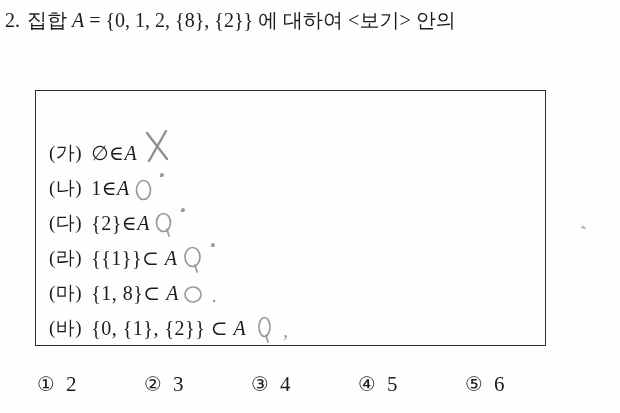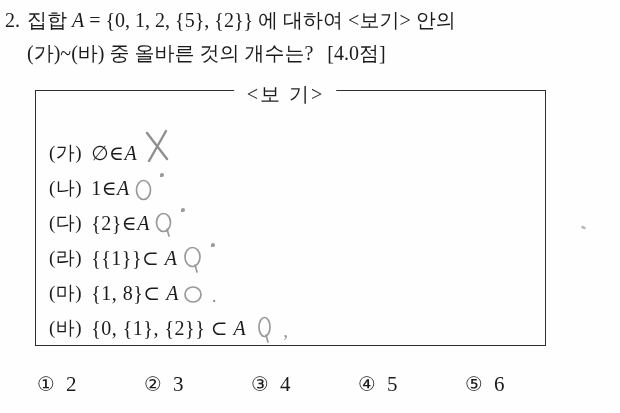--- a/index.html
+++ b/index.html
@@ -54,27 +54,25 @@
     font-family:"DejaVu Sans",sans-serif;font-size:20px;line-height:26px;
   }
   .cval{font-size:21px;margin-left:11px;font-weight:500;}
 </style>
 </head>
 <body>
 
 <div class="question">
   <span class="qnum">2.</span>
   <div class="qtext">
-    <div><span>집합 </span><span class="mvar">A</span><span> = {0, 1, 2, {5}, {2}} </span><span>에 대하여 &lt;보기&gt; 안의</span></div>
-    <div><span>(가)~(바) 중 올바른 것의 개수는?</span><span class="score">[4.0점]</span></div>
+    <div><span>집합 </span><span class="mvar">A</span><span> = {0, 1, 2, {8}, {2}} </span><span>에 대하여 &lt;보기&gt; 안의</span></div>
   </div>
 </div>
 
 <div class="bogi-box">
-  <span class="bogi-title">&lt;보 기&gt;</span>
   <div class="items">
 
     <div class="item">
       <span class="ilabel">(가)</span>
       <span class="iformula"><span>∅∈</span><span class="mvar">A</span></span>
       <svg class="mark mark-x" width="27" height="33" viewBox="0 0 27 33">
         <path d="M4 4 L24 30 M23 2 L6 32" stroke="#8f8f8f" stroke-width="2.4" fill="none" stroke-linecap="round"></path>
       </svg>
     </div>
 

